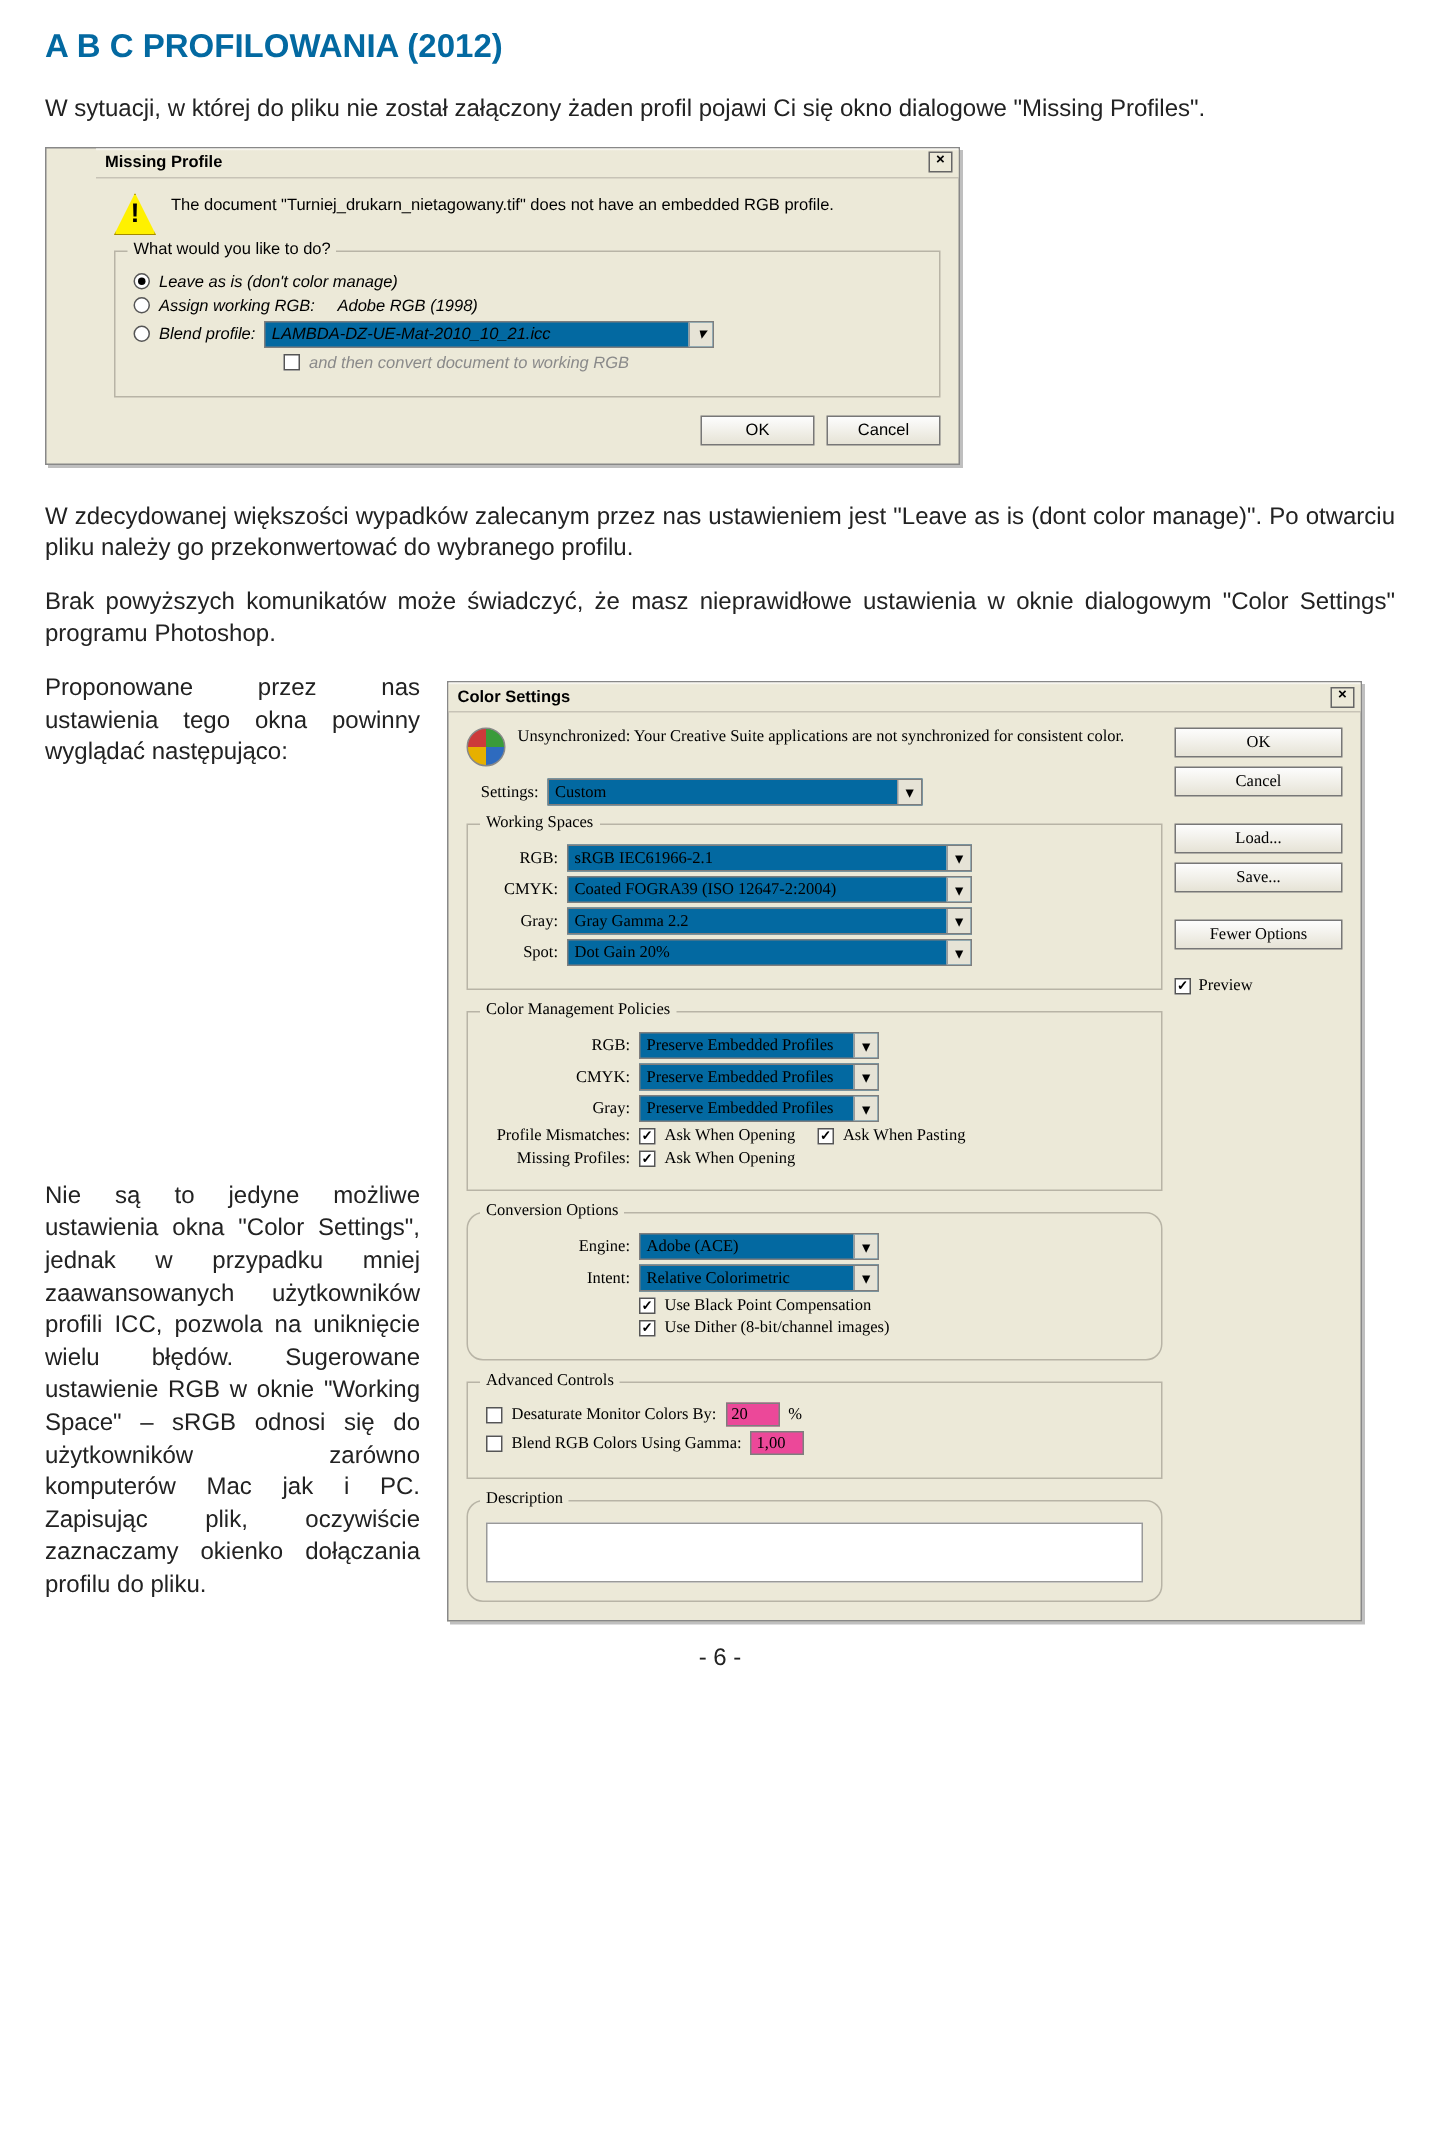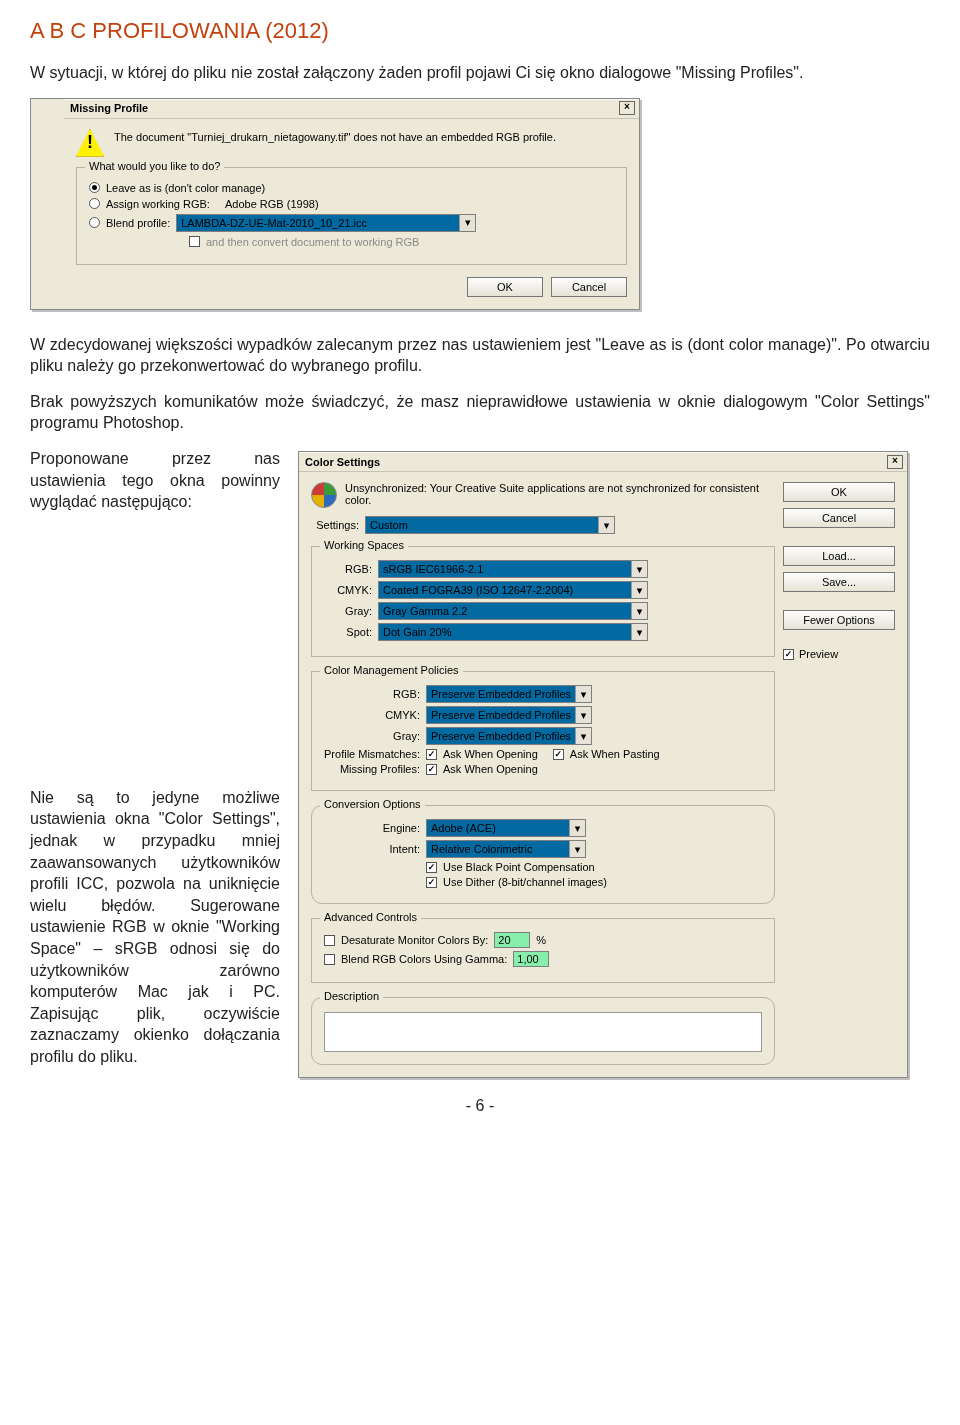--- a/index.html
+++ b/index.html
@@ -33,22 +33,22 @@
   .logo-inner .red { color: #d42027; }
   .logo-inner .blk { color: #111; }
   .logo-sub {
     background: #d42027;
     color: #fff;
     font-size: 6px;
     padding: 1px 4px;
     letter-spacing: 0.3px;
   }
   .header-title {
-    color: #c2410c;
-    font-weight: normal;
+    color: #0369a1;
+    font-weight: bold;
     font-size: 22px;
     text-align: center;
   }
   .body-text {
     font-size: 16px;
     color: #222;
     line-height: 1.35;
     text-align: justify;
     margin: 0 0 14px 0;
   }
@@ -95,21 +95,21 @@
     position: relative;
     margin-top: 6px;
   }
   .groupbox > .gb-title {
     position: absolute;
     top: -8px; left: 8px;
     background: #ece9d8;
     padding: 0 4px;
     font-size: 11px;
   }
-  .radio-row { display: flex; align-items: center; gap: 6px; margin: 4px 0; }
+  .radio-row { display: flex; align-items: center; gap: 6px; margin: 4px 0; font-style: italic; }
   .radio {
     width: 11px; height: 11px; border: 1px solid #555; border-radius: 50%;
     display: inline-flex; align-items: center; justify-content: center;
     background: #fff;
   }
   .radio.sel::after { content:""; width:5px; height:5px; background:#000; border-radius:50%; }
   .combobox {
     display: inline-flex; align-items: center;
     border: 1px solid #7e7e7e; background: #0369a1;
     height: 18px; min-width: 260px;
@@ -132,41 +132,41 @@
     border: 1px solid #777;
     background: linear-gradient(#fdfdfd, #e6e3d6);
     height: 20px;
     min-width: 76px;
     display: inline-flex; align-items: center; justify-content: center;
     padding: 0 10px;
     font-size: 11px;
     white-space: nowrap;
   }
   .btn-row { display: flex; gap: 8px; justify-content: flex-end; margin-top: 12px; }
-  .two-col { display: flex; gap: 18px; align-items: center; }
+  .two-col { display: flex; gap: 18px; align-items: flex-end; }
   .side-text { width: 250px; flex-shrink: 0; }
   
   .cs { width: 610px; }
-  .cs-body { display: flex; gap: 8px; }
+  .cs-body { display: flex; gap: 8px; font-family: Liberation Serif, serif; }
   .cs-left { flex: 1; }
   .cs-right { width: 112px; display: flex; flex-direction: column; gap: 6px; align-items: stretch; }
   .cs-right .btn { width: 100%; }
   .info-row { display: flex; gap: 8px; align-items: flex-start; margin-bottom: 8px; }
   .circ-icon {
     width: 26px; height: 26px; border-radius: 50%;
     background: conic-gradient(#3a9b3a 0 90deg, #2e6bbf 90deg 180deg, #e6b000 180deg 270deg, #cc3a3a 270deg 360deg);
     border: 1px solid #888;
     flex-shrink: 0;
   }
   .row { display: flex; align-items: center; gap: 6px; margin: 3px 0; }
   .lbl-r { width: 96px; text-align: right; }
   .lbl-r2 { width: 48px; text-align: right; }
   .cb-sm .combobox { min-width: 160px; }
   .textfield {
-    border: 1px solid #7e7e7e; background:#86efac; height:16px; width:36px;
+    border: 1px solid #7e7e7e; background:#ec4899; height:16px; width:36px;
     padding: 0 3px; display:inline-flex; align-items:center;
   }
   .desc-box { background:#fff; border:1px solid #999; height:40px; margin-top:4px; }
   .footer { text-align: center; font-size: 16px; color:#222; margin-top: 16px; }
   .mp-indent { margin-left: 100px; }
   .preview-row { display:flex; align-items:center; gap:5px; margin-top:12px; }
 </style>
 </head>
 <body>
 

